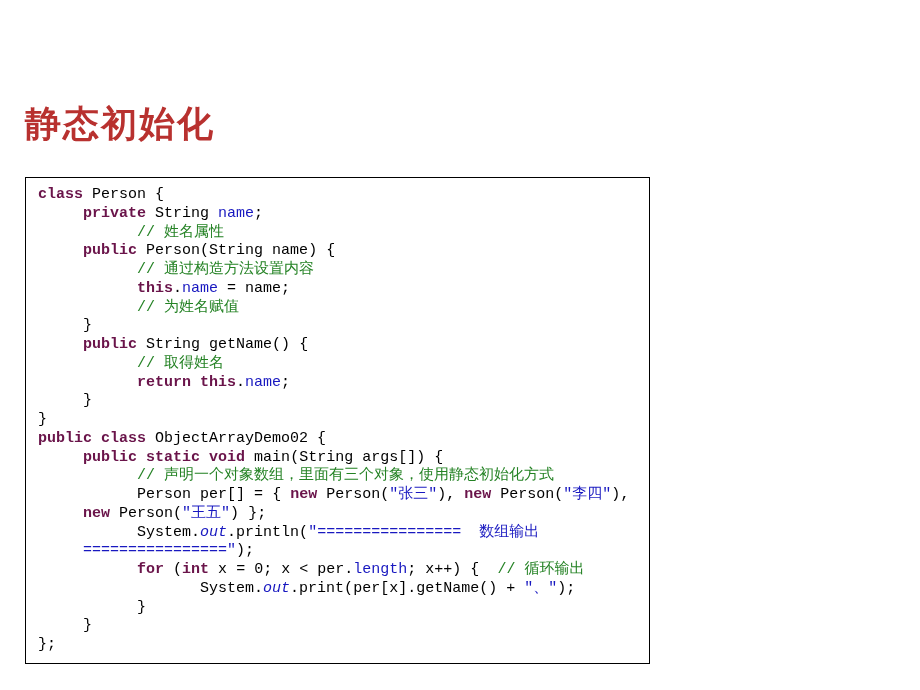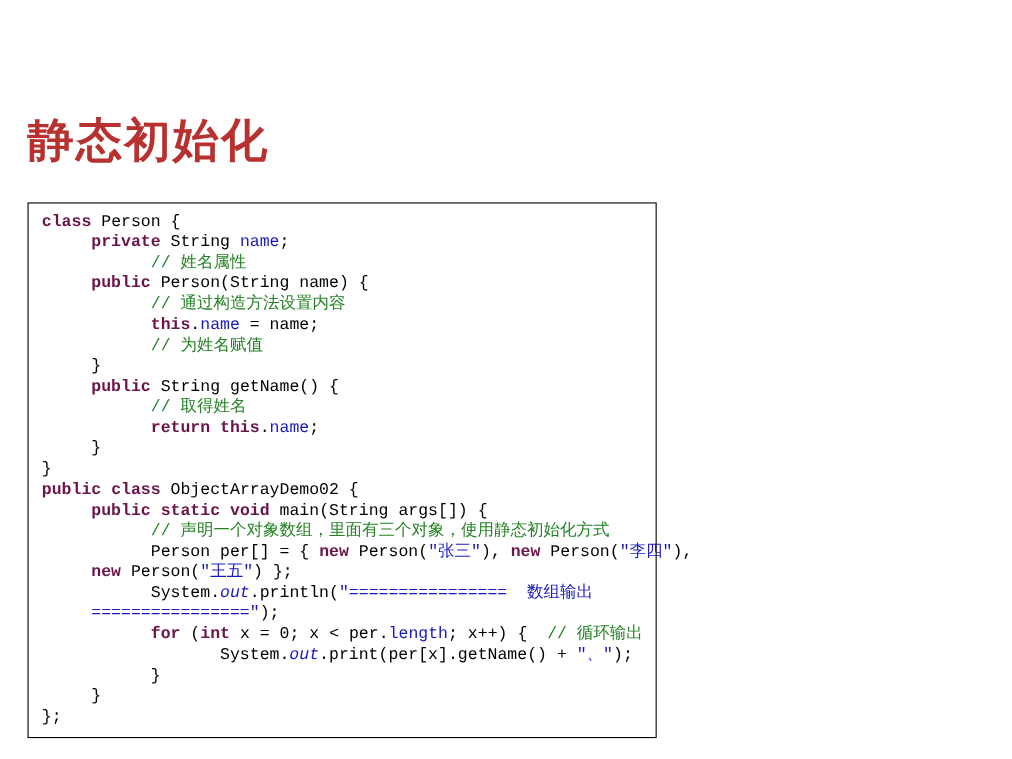--- a/index.html
+++ b/index.html
@@ -4,34 +4,34 @@
   <style>
     * { margin: 0; padding: 0; box-sizing: border-box; }
     body {
       width: 920px;
       height: 690px;
       background: #ffffff;
       font-family: "SimSun", "宋体", serif;
       padding: 30px 25px;
     }
     .title {
-      font-size: 42px;
+      font-size: 36px;
       color: #b8312f;
       font-family: "SimSun", "宋体", serif;
       margin-bottom: 28px;
       margin-top: 70px;
       letter-spacing: 2px;
     }
     .code-block {
       border: 1px solid #000000;
       padding: 8px 12px;
       font-family: "Courier New", monospace;
       font-size: 15px;
       line-height: 1.25;
-      width: 572px;
+      width: 625px;
     }
     .kw { color: #6a144a; font-weight: bold; }
     .str { color: #1818c0; }
     .cm { color: #248224; }
     .fld { color: #1818c0; }
     .sta { color: #1818c0; font-style: italic; }
     pre { white-space: pre; font-family: inherit; }
   </style>
 </head>
 <body>

